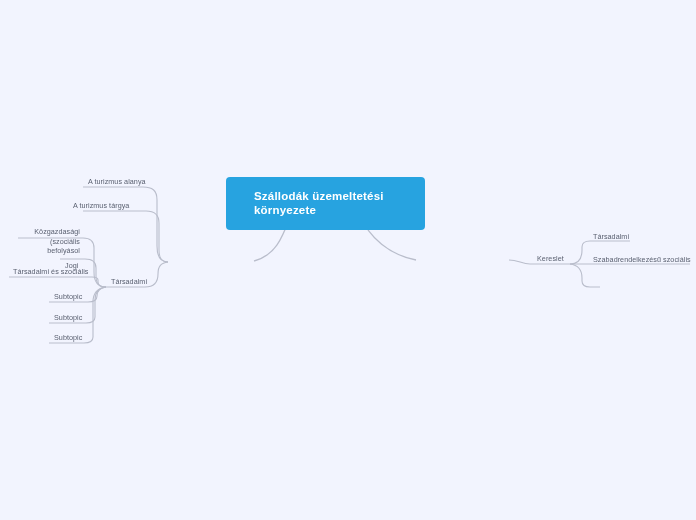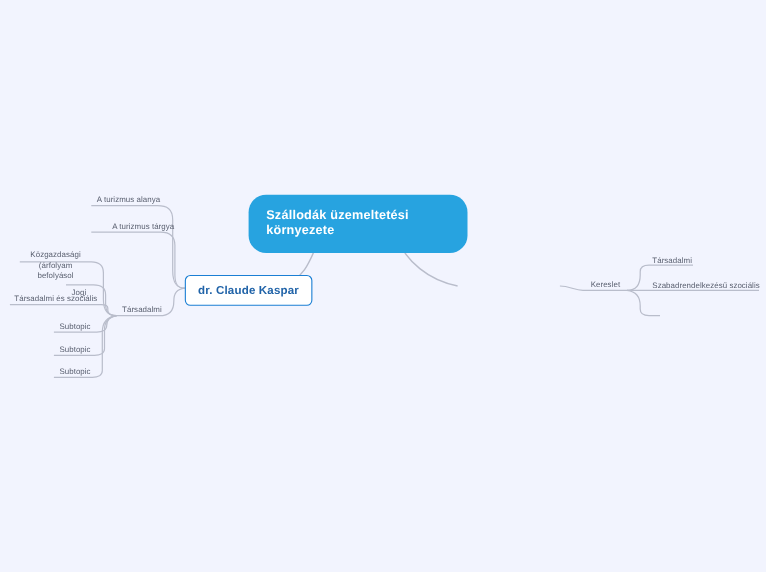--- a/index.html
+++ b/index.html
@@ -37,22 +37,22 @@
     white-space: nowrap;
   }
 
   
   .node-root {
     background: #27a3e0;
     color: #ffffff;
     font-weight: bold;
     font-size: 11.5px;
     line-height: 14px;
-    border-radius: 16px;
-    padding: 12px 14px 13px 16px;
+    border-radius: 4px;
+    padding: 12px 14px 13px 28px;
     letter-spacing: 0.2px;
     white-space: normal;
   }
 
   
   .node-box {
     background: #ffffff;
     border: 1.6px solid #1b7fd4;
     border-radius: 5px;
     color: #2063a8;
@@ -70,21 +70,21 @@
     font-size: 7.2px;
     line-height: 9.5px;
     padding: 0 3px 2px 3px;
     letter-spacing: 0.05px;
   }
   .node-plain.multiline {
     white-space: normal;
     text-align: left;
   }
   .node-plain.center {
-    text-align: center;
+    text-align: right;
   }
 </style>
 </head>
 <body style="background: rgb(242, 244, 254);">
 
 <div id="canvas">
 
   <svg id="edges" viewBox="0 0 696 520" xmlns="http://www.w3.org/2000/svg">
     <g fill="none" stroke="#b9bdcb" stroke-width="1.1">
 
@@ -112,40 +112,37 @@
       <path d="M 570 264 C 578 264, 582 260, 582 250 L 582 247 C 582 243, 585 241, 590 241 L 630 241"></path>
       <path d="M 570 264 C 578 264, 582 264, 586 264 L 690 264"></path>
       <path d="M 570 264 C 578 265, 582 269, 582 278 L 582 281 C 582 285, 585 287, 590 287 L 600 287"></path>
     </g>
   </svg>
 
   <div class="node node-root" style="left: 226px; top: 177px; width: 199px; background: rgb(39, 163, 224); color: rgb(255, 255, 255);">
     <span>Szállodák üzemeltetési környezete</span>
   </div>
 
-  <div class="node node-box" style="left: 168px; top: 250px; border-color: rgb(27, 127, 212); color: rgb(32, 99, 168);">
-    <span>dr. Claude Kaspar</span>
-  </div>
 
 
   <div class="node node-plain" style="left: 85px; top: 177px; color: rgb(90, 96, 112);">
     <span>A turizmus alanya</span>
   </div>
 
-  <div class="node node-plain" style="left: 99px; top: 201px; color: rgb(90, 96, 112);">
+  <div class="node node-plain" style="left: 70px; top: 201px; color: rgb(90, 96, 112);">
     <span>A turizmus tárgya</span>
   </div>
 
   <div class="node node-plain" style="left: 108px; top: 277px; color: rgb(90, 96, 112);">
     <span>Társadalmi</span>
   </div>
 
   <div class="node node-plain multiline center" style="left: 18px; top: 227px; width: 65px; color: rgb(90, 96, 112);">
     <div>Közgazdasági</div>
-    <div>(árfolyam befolyásol</div>
+    <div>(szociális befolyásol</div>
   </div>
 
   <div class="node node-plain" style="left: 62px; top: 249px; color: rgb(90, 96, 112); margin-top: 12px;">
     <span>Jogi</span>
   </div>
 
   <div class="node node-plain" style="left: 10px; top: 267px; color: rgb(90, 96, 112); text-align: center;">
     <span>Társadalmi és szociális</span>
   </div>
 

